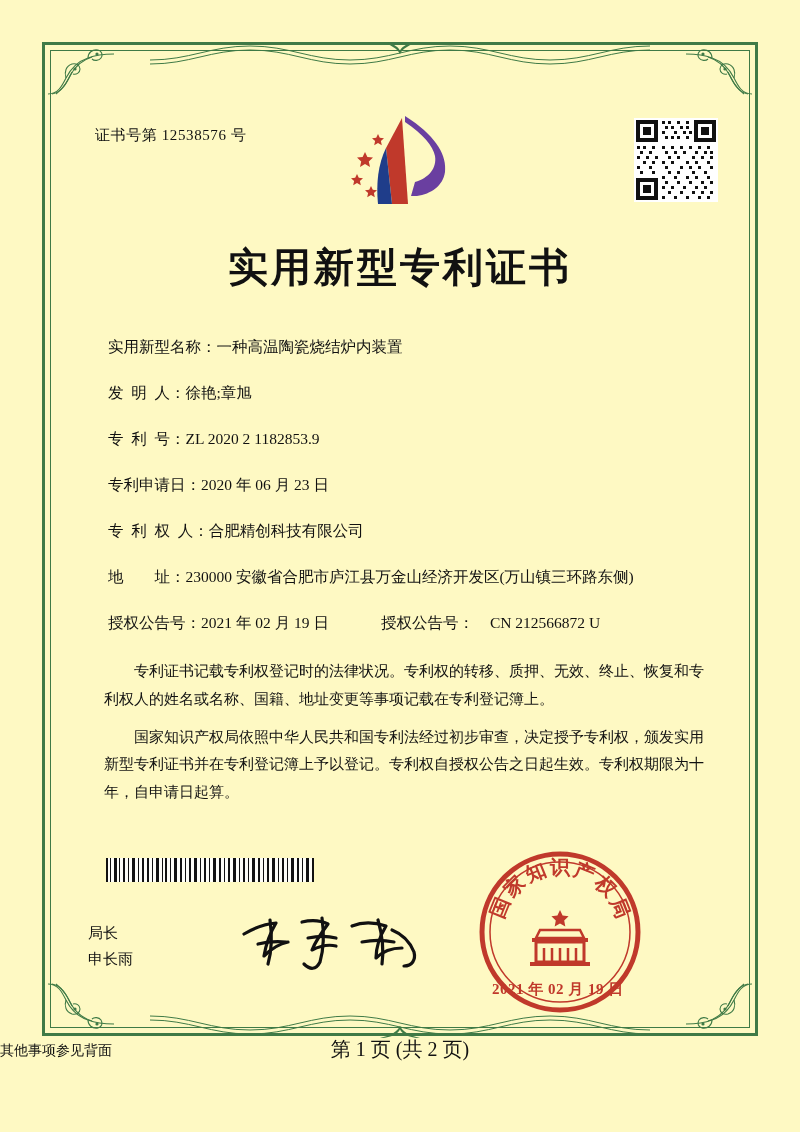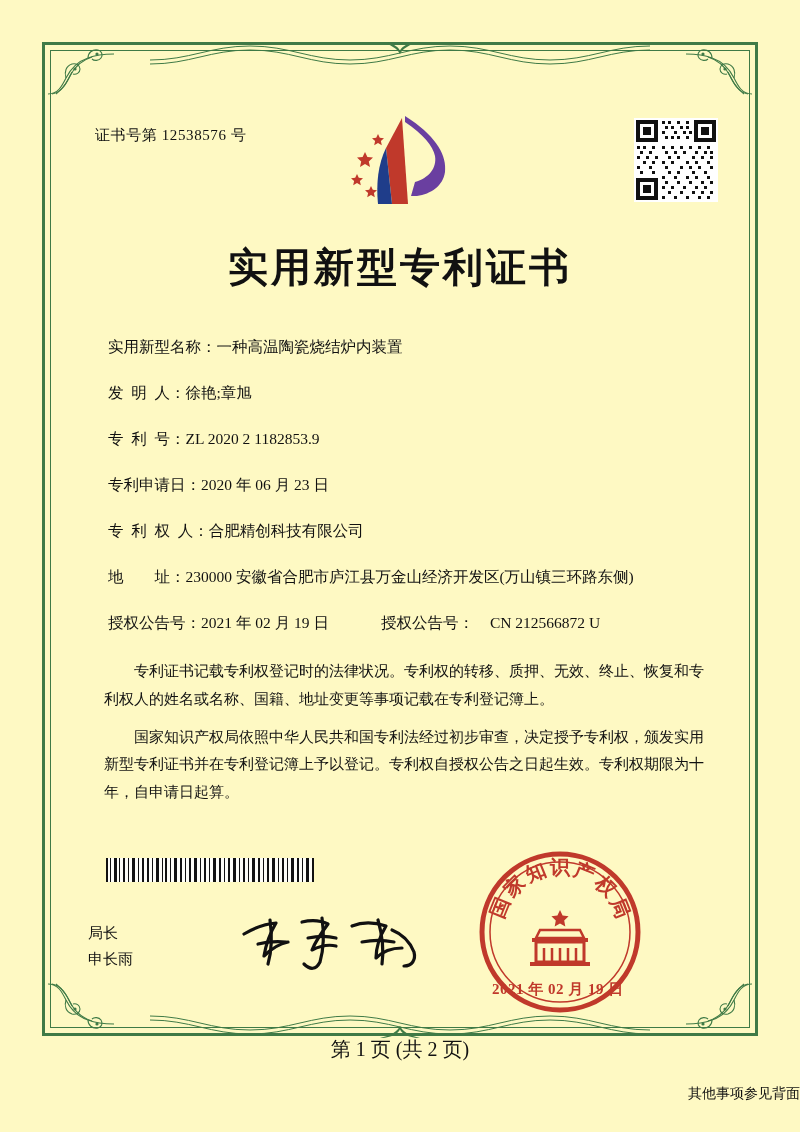--- a/index.html
+++ b/index.html
@@ -217,22 +217,22 @@
     position: absolute;
     left: 0; right: 0;
     top: 1036px;
     text-align: center;
     font-size: 20px;
     color: #111;
   }
   .page-note {
     position: absolute;
     left: 0; right: 0;
-    top: 1085px;
-    text-align: right;
+    top: 1042px;
+    text-align: left;
     font-size: 14px;
     color: #111;
   }
 </style>
 </head>
 <body>
 
 <div class="page">
 
   <div class="frame-outer"></div>

